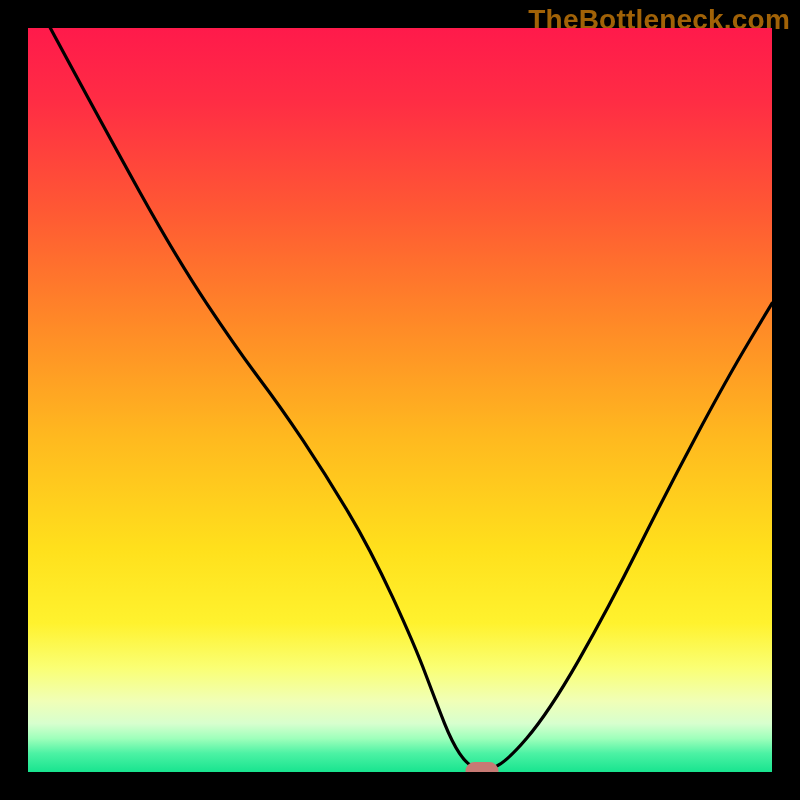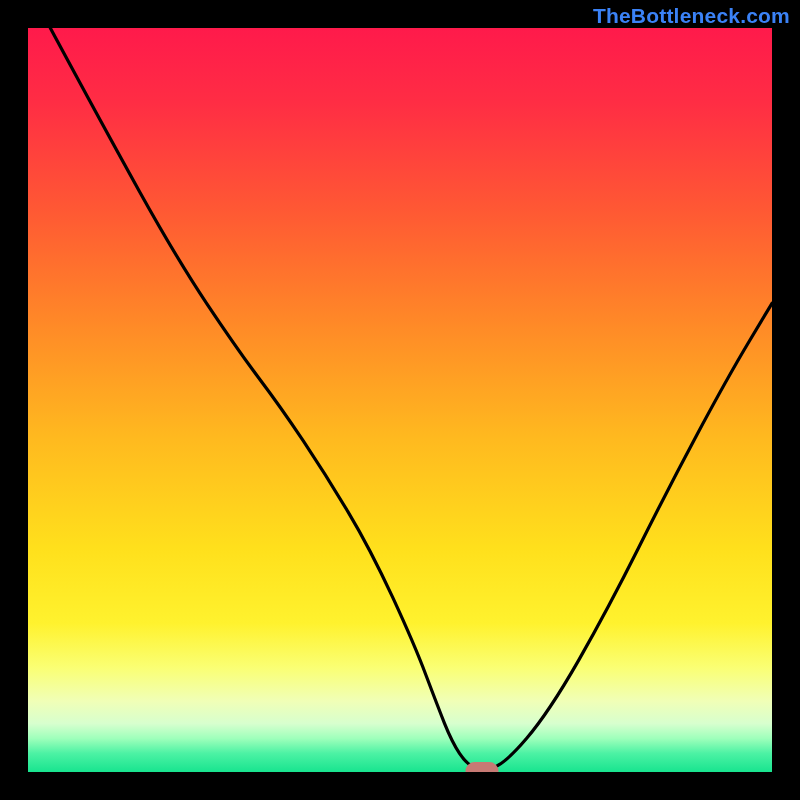--- a/index.html
+++ b/index.html
@@ -44,23 +44,23 @@
     position: absolute;
     background: #000;
     border-radius: 9px;
     transform: translate(-50%, -50%);
   }
   .watermark {
     position: absolute;
     top: 4px;
     right: 10px;
     font-family: Arial, "Helvetica Neue", Helvetica, sans-serif;
-    font-size: 21px;
+    font-size: 28px;
     font-weight: 600;
-    color: #3b82f6;
+    color: #a16207;
     letter-spacing: 0.2px;
     user-select: none;
   }
 </style>
 </head>
 <body>
 
 <div class="frame">
 
   <div class="watermark">TheBottleneck.com</div>

